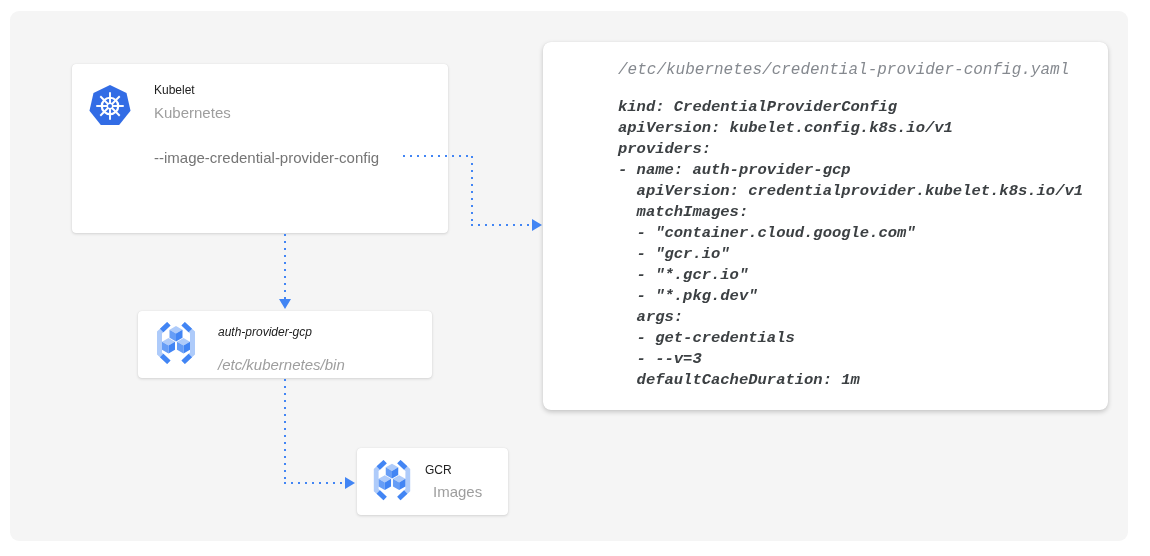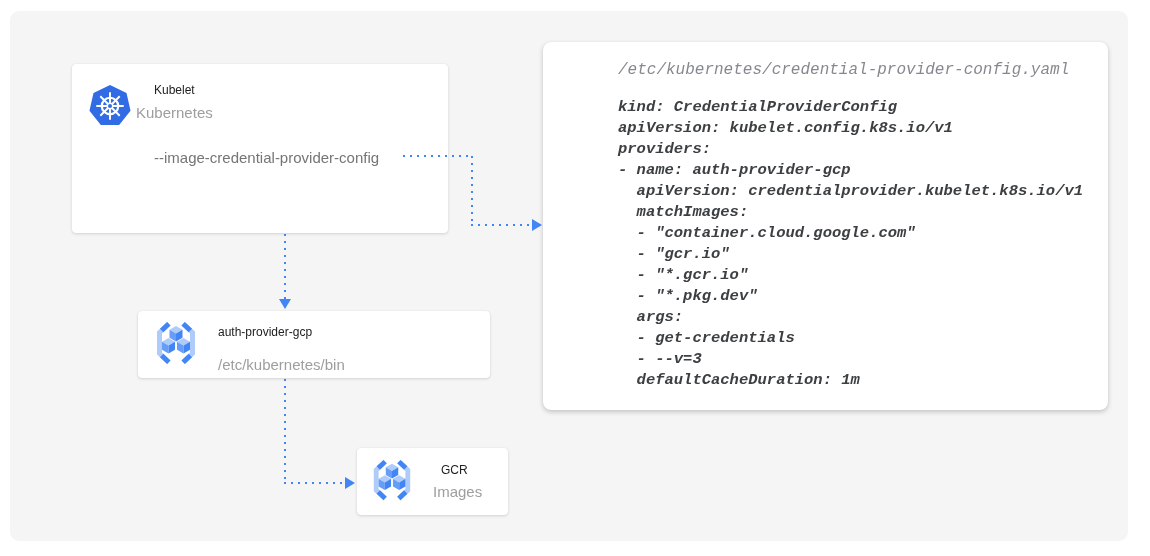--- a/index.html
+++ b/index.html
@@ -11,39 +11,39 @@
   .backdrop {
     position: absolute; left: 10px; top: 11px; width: 1118px; height: 530px;
     background: #f5f5f5; border-radius: 9px;
   }
 
   .card {
     position: absolute; background: #ffffff; border-radius: 4px;
     box-shadow: 0 1px 3px rgba(0,0,0,0.14), 0 0 1px rgba(0,0,0,0.10);
   }
   .card-kubelet { left: 72px; top: 64px; width: 376px; height: 169px; }
-  .card-auth    { left: 138px; top: 311px; width: 352px; height: 67px; }
+  .card-auth    { left: 138px; top: 311px; width: 294px; height: 67px; font-style: italic; }
   .card-gcr     { left: 357px; top: 448px; width: 151px; height: 67px; }
 
   .node-icon { position: absolute; }
   .k8s-icon  { left: 16px; top: 20px; width: 44px; height: 44px; }
   .gcr-icon-auth { left: 14px; top: 9px;  width: 48px; height: 48px; }
   .gcr-icon-gcr  { left: 12px; top: 10px; width: 46px; height: 46px; }
 
   .node-title    { position: absolute; font-size: 12px; line-height: 22px; color: #212121; }
   .node-subtitle { position: absolute; font-size: 15px; line-height: 20px; color: #9e9e9e; }
 
   .kubelet-title    { left: 82px; top: 15px; }
-  .kubelet-subtitle { left: 64px; top: 39px; }
+  .kubelet-subtitle { left: 82px; top: 39px; }
   .kubelet-flags    { position: absolute; left: 82px; top: 82px; font-size: 15px; line-height: 24px; color: #757575; }
 
   .auth-title    { left: 80px; top: 10px; }
   .auth-subtitle { left: 80px; top: 33px; margin-top: 11px; }
 
-  .gcr-title    { left: 84px; top: 11px; }
+  .gcr-title    { left: 68px; top: 11px; }
   .gcr-subtitle { left: 76px; top: 34px; }
 
   .code-panel {
     position: absolute; left: 543px; top: 42px; width: 565px; height: 368px;
     background: #ffffff; border-radius: 8px;
     box-shadow: 0 2px 5px rgba(0,0,0,0.20), 0 0 1px rgba(0,0,0,0.10);
   }
   .code-filename {
     position: absolute; left: 75px; top: 19px;
     font-family: Liberation Mono, monospace; font-style: italic;

